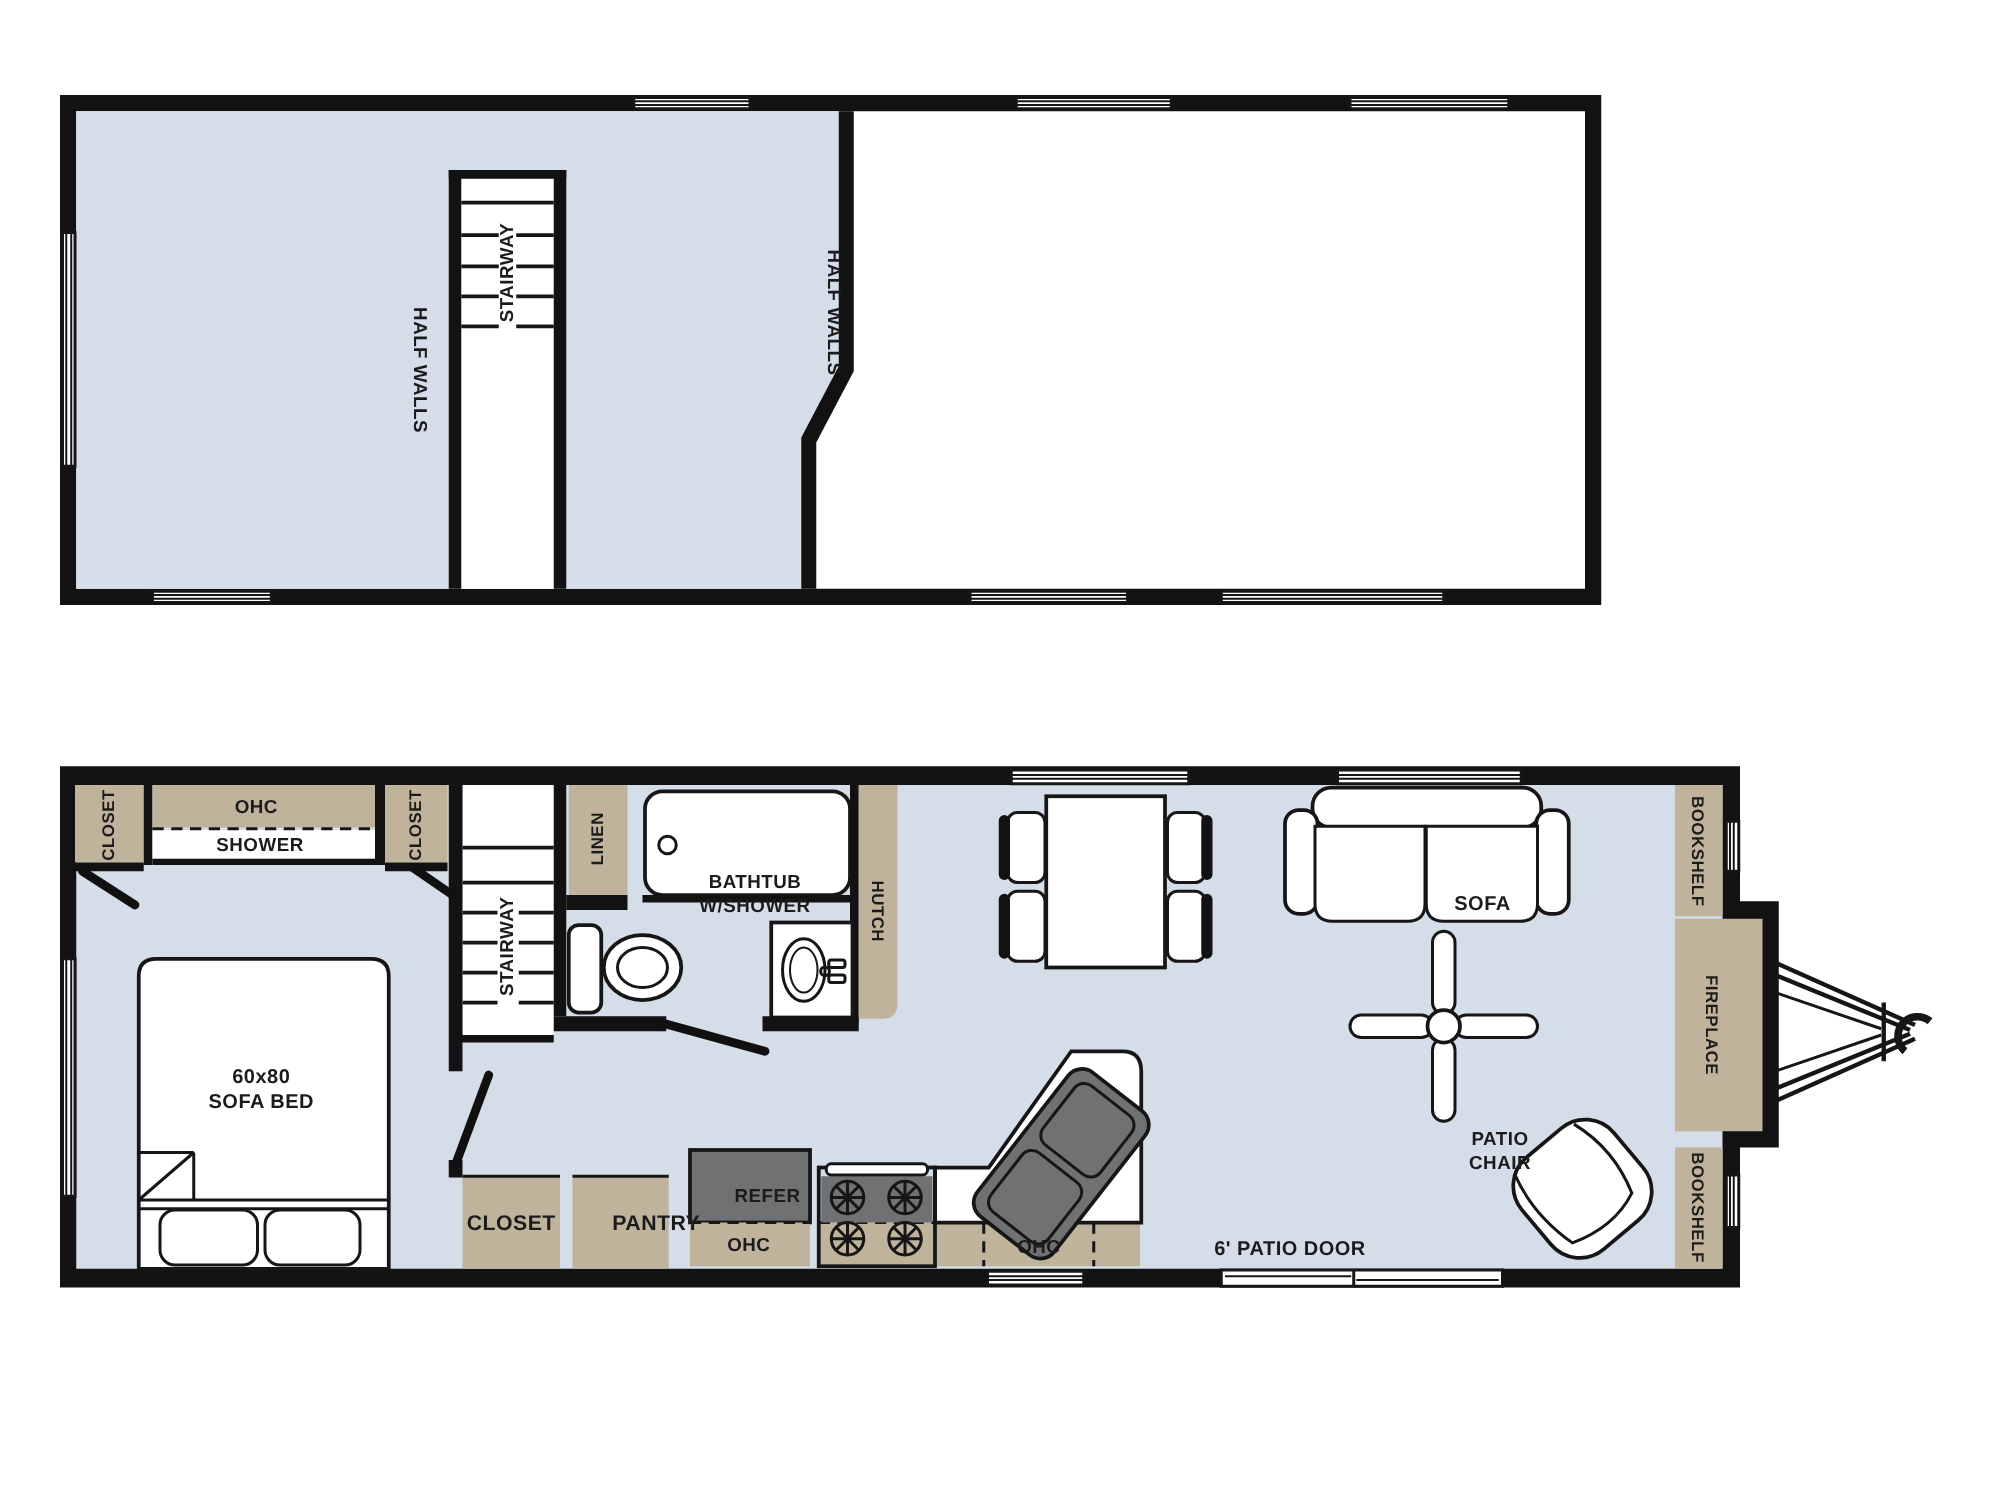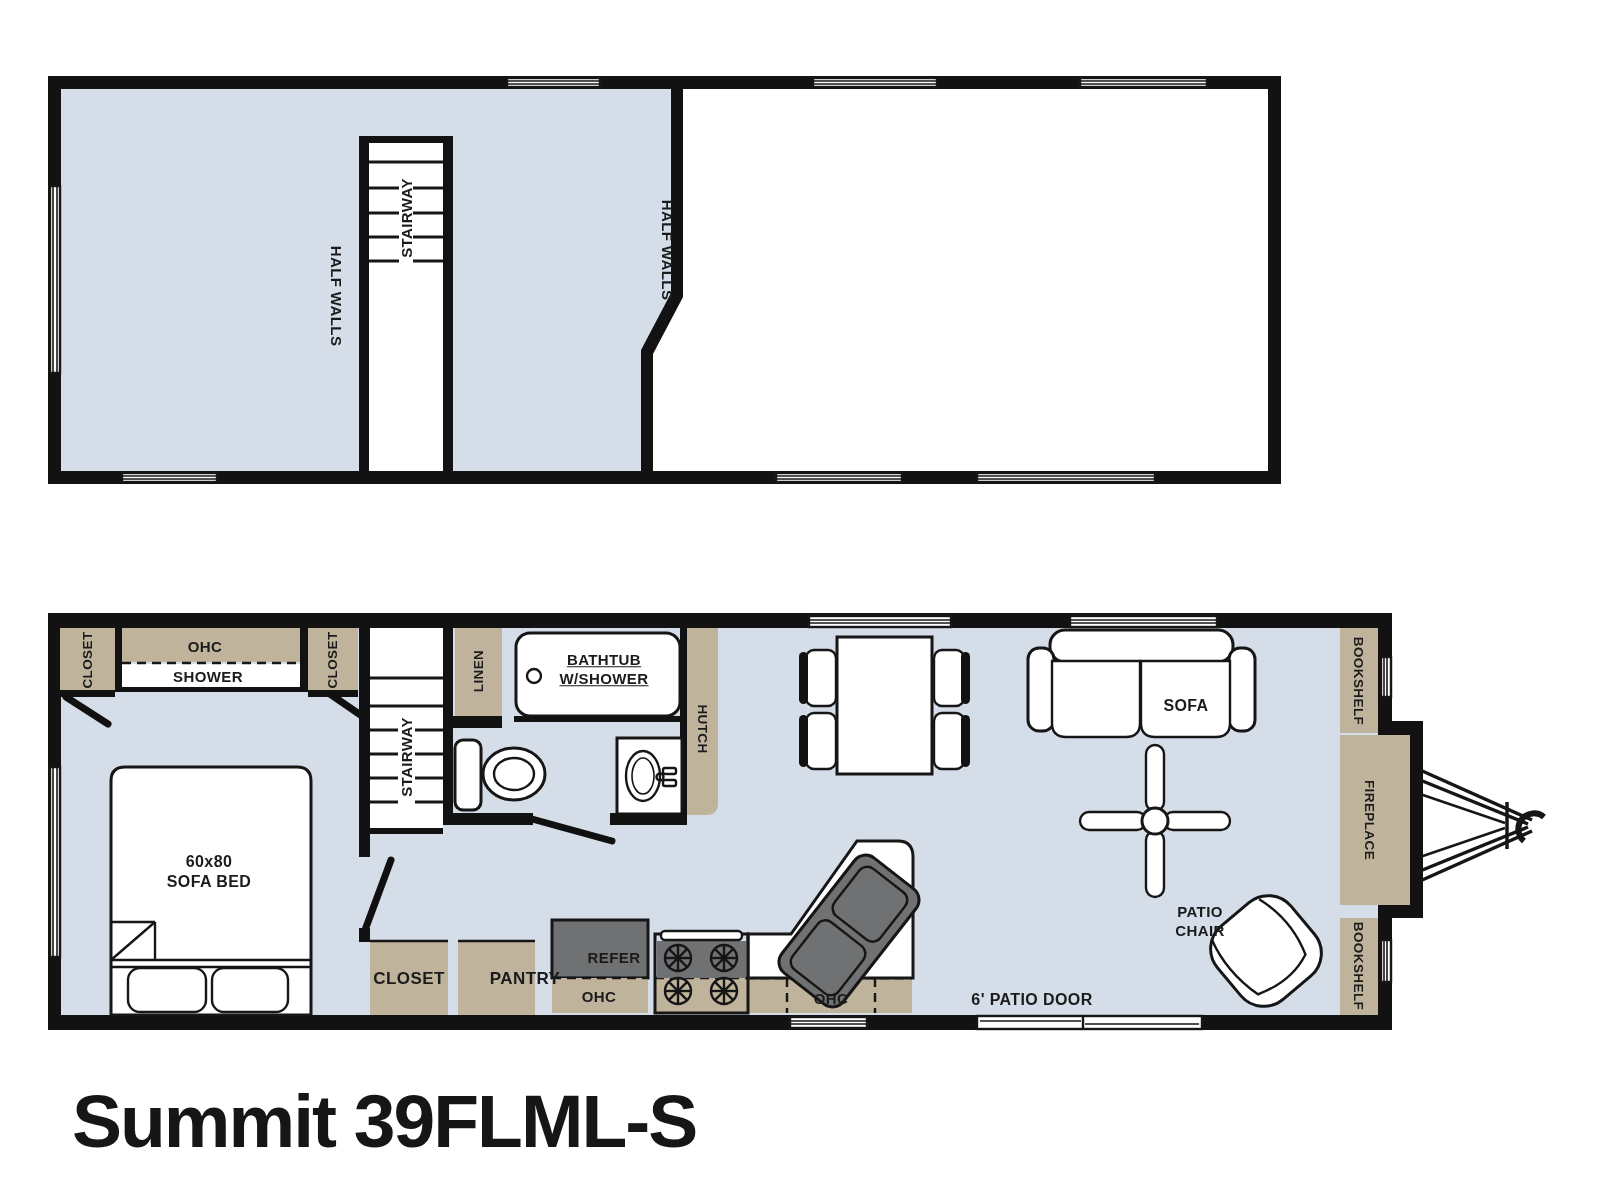--- a/index.html
+++ b/index.html
@@ -309,37 +309,36 @@
 <span class="lbl sz15" style="left:205px;top:646px;">OHC</span>
 <span class="lbl sz15" style="left:208px;top:676px;">SHOWER</span>
 <span class="lbl v-up sz13" style="left:332px;top:660px;">CLOSET</span>
 <div class="lbl two sz16" style="left:209px;top:872px;">
   <div>60x80</div>
   <div>SOFA BED</div>
 </div>
 
 <span class="lbl v-up sz15" style="left:406px;top:757px;">STAIRWAY</span>
 <span class="lbl v-up sz13" style="left:478px;top:671px;">LINEN</span>
-<div class="lbl two sz15" style="left:604px;top:670px;text-decoration:underline;">
+<div class="lbl two sz15" style="left:604px;top:716px;">
   <div>BATHTUB</div>
   <div>W/SHOWER</div>
 </div>
 <span class="lbl v-dn sz13" style="left:702px;top:729px;">HUTCH</span>
 
 <span class="lbl sz17" style="left:409px;top:979px;">CLOSET</span>
 <span class="lbl sz17" style="left:525px;top:979px;">PANTRY</span>
 <span class="lbl sz15" style="left:599px;top:957px;margin-left:15px;">REFER</span>
 <span class="lbl sz15" style="left:599px;top:996px;">OHC</span>
 <span class="lbl sz15" style="left:831px;top:998px;">OHC</span>
 
-<span class="lbl sz16" style="left:1186px;top:706px;text-align:center;">SOFA</span>
+<span class="lbl sz16" style="left:1186px;top:724px;text-align:center;">SOFA</span>
 <div class="lbl two sz15" style="left:1200px;top:922px;">
   <div>PATIO</div>
   <div>CHAIR</div>
 </div>
 <span class="lbl sz16" style="left:1032px;top:1000px;">6' PATIO DOOR</span>
 <span class="lbl v-dn sz13" style="left:1358px;top:681px;">BOOKSHELF</span>
 <span class="lbl v-dn sz13" style="left:1369px;top:820px;">FIREPLACE</span>
 <span class="lbl v-dn sz13" style="left:1358px;top:966px;">BOOKSHELF</span>
 
-<div id="title" class="lbl">Summit 39FLML-S</div>
 
 </div>
 
 </body></html>

